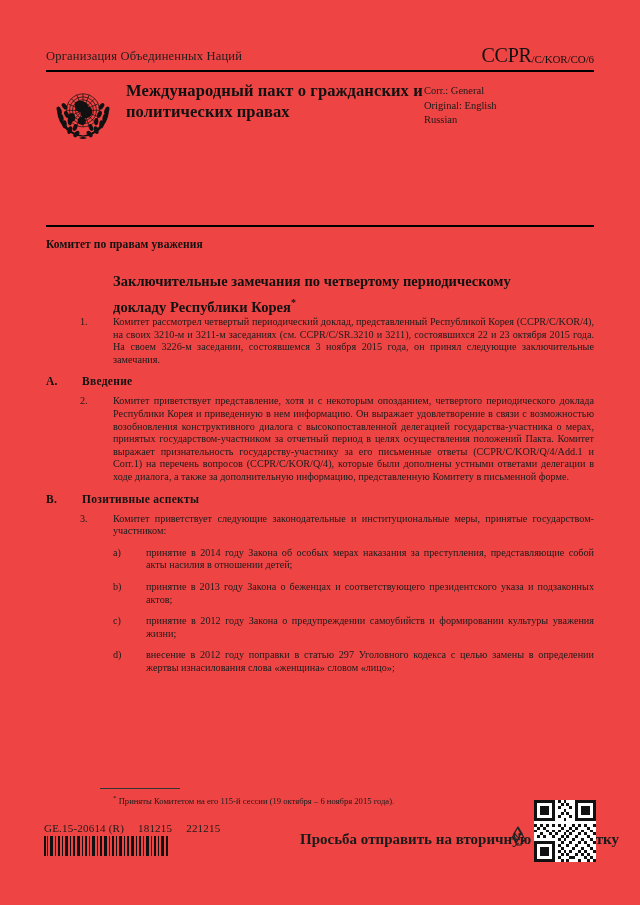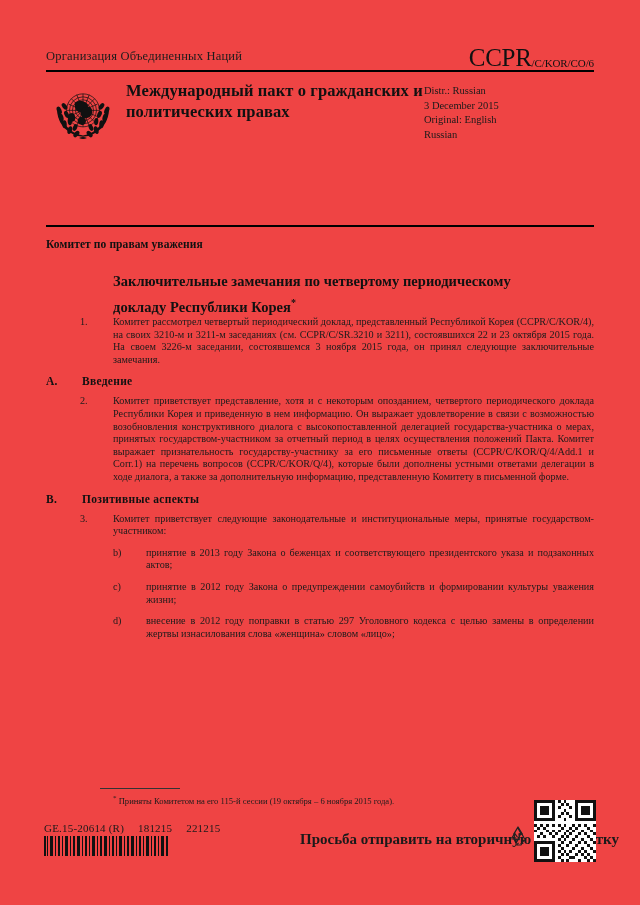--- a/index.html
+++ b/index.html
@@ -35,21 +35,21 @@
     line-height: 16px;
     height: 17px;
   }
   .symbol-line {
     position: absolute;
     right: 0; top: -4px;
     text-align: right;
     white-space: nowrap;
   }
   .symbol-main {
-    font-size: 25px;
+    font-size: 20px;
     letter-spacing: -0.3px;
     color: #111;
   }
   .symbol-sub {
     font-size: 11px;
     letter-spacing: -0.1px;
     color: #111;
     position: relative;
     top: 1px;
   }
@@ -278,22 +278,21 @@
           <ellipse cx="78" cy="40" rx="3.2" ry="5.6" transform="rotate(38 78 40)"></ellipse>
           <ellipse cx="75" cy="52" rx="3.2" ry="5.6" transform="rotate(22 75 52)"></ellipse>
           <ellipse cx="70" cy="63" rx="3.2" ry="5.6" transform="rotate(6 70 63)"></ellipse>
           <ellipse cx="62" cy="72" rx="3.2" ry="5.4" transform="rotate(-22 62 72)"></ellipse>
           <path d="M44 88 q6 -3 12 0 q-6 3 -12 0 z"></path>
         </g>
       </svg>
     </div>
     <div class="treaty-title">Международный пакт о гражданских и политических правах</div>
     <div class="distr-block">
-      <div>Distr.: Russian</div>
-      <div>3 December 2015</div>
+      <div>Corr.: General</div>
       <div>Original: English</div>
       <div>Russian</div>
     </div>
   </div>
 
   <hr class="rule-thick rule-bottom">
 
   <div class="committee">Комитет по правам уважения</div>
 
   <div class="doc-title">
@@ -305,20 +304,21 @@
     <p class="para"><span class="num">1.</span><span>Комитет рассмотрел четвертый периодический доклад, представленный Республикой Корея (CCPR/C/KOR/4), на своих 3210-м и 3211-м заседаниях (см. CCPR/C/SR.3210 и 3211), состоявшихся 22 и 23 октября 2015 года. На своем 3226-м заседании, состоявшемся 3 ноября 2015 года, он принял следующие заключительные замечания.</span></p>
 
     <h2 class="section gap-before"><span class="letter">A.</span><span>Введение</span></h2>
 
     <p class="para"><span class="num">2.</span><span>Комитет приветствует представление, хотя и с некоторым опозданием, четвертого периодического доклада Республики Корея и приведенную в нем информацию. Он выражает удовлетворение в связи с возможностью возобновления конструктивного диалога с высокопоставленной делегацией государства-участника о мерах, принятых государством-участником за отчетный период в целях осуществления положений Пакта. Комитет выражает признательность государству-участнику за его письменные ответы (CCPR/C/KOR/Q/4/Add.1 и Corr.1) на перечень вопросов (CCPR/C/KOR/Q/4), которые были дополнены устными ответами делегации в ходе диалога, а также за дополнительную информацию, представленную Комитету в письменной форме.</span></p>
 
     <h2 class="section gap-before"><span class="letter">B.</span><span>Позитивные аспекты</span></h2>
 
     <p class="para"><span class="num">3.</span><span>Комитет приветствует следующие законодательные и институциональные меры, принятые государством-участником:</span></p>
 
+    <p class="para sub"><span class="num">a)</span><span>принятие в 2014 году Закона об особых мерах наказания за преступления, представляющие собой акты насилия в отношении детей;</span></p>
 
     <p class="para sub"><span class="num">b)</span><span>принятие в 2013 году Закона о беженцах и соответствующего президентского указа и подзаконных актов;</span></p>
 
     <p class="para sub"><span class="num">c)</span><span>принятие в 2012 году Закона о предупреждении самоубийств и формировании культуры уважения жизни;</span></p>
 
     <p class="para sub"><span class="num">d)</span><span>внесение в 2012 году поправки в статью 297 Уголовного кодекса с целью замены в определении жертвы изнасилования слова «женщина» словом «лицо»;</span></p>
 
   </div>
 
   <hr class="footnote-sep">

